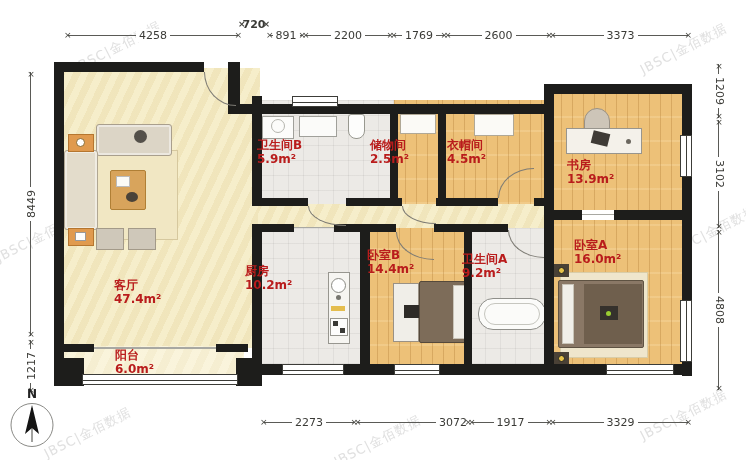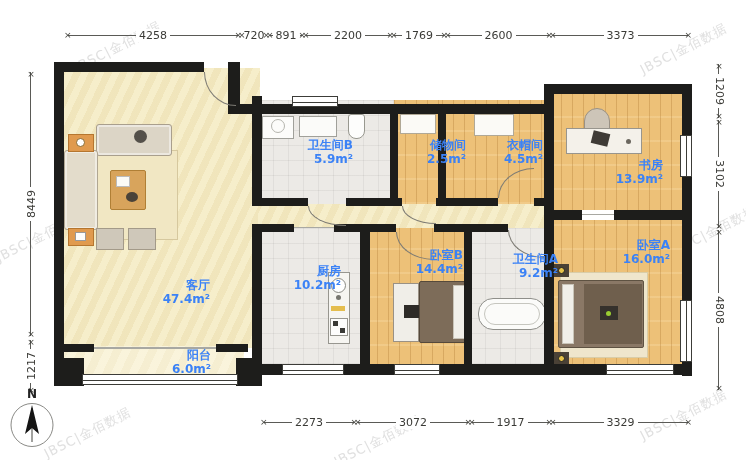--- a/index.html
+++ b/index.html
@@ -19,21 +19,21 @@
   .winv::after{content:"";position:absolute;top:0;bottom:0;left:50%;width:1px;background:#3c3c38;}
   
   .d{position:absolute;z-index:45;box-sizing:border-box;}
   .abl{border-left:1px solid #7d7b74;border-bottom:1px solid #7d7b74;border-bottom-left-radius:100% 100%;}
   .atl{border-left:1px solid #7d7b74;border-top:1px solid #7d7b74;border-top-left-radius:100% 100%;}
   .thin{position:absolute;background:#a8a8a2;z-index:32;}
   .whitegap{position:absolute;background:#fff;z-index:31;}
   
   .fur{position:absolute;z-index:20;box-sizing:border-box;}
   
-  .rl{position:absolute;z-index:50;width:96px;text-align:right;color:#3b82f6;font-weight:700;font-size:12px;line-height:14px;}
+  .rl{position:absolute;z-index:50;width:96px;text-align:left;color:#b91c1c;font-weight:700;font-size:12px;line-height:14px;}
   .rl .nm,.rl .ar{display:block;}
   
   .dh{position:absolute;height:14px;display:flex;align-items:center;justify-content:center;z-index:60;
       background:linear-gradient(#5a5a56,#5a5a56) center/calc(100% - 4px) 1px no-repeat;
       font-size:11px;color:#3a3a36;}
   .dh span{background:#fff;padding:0 3px;line-height:13px;white-space:nowrap;}
   .dh::before,.dh::after{position:absolute;content:"×";font-size:9px;color:#44443f;top:50%;transform:translateY(-55%);}
   .dh::before{left:-2px;} .dh::after{right:-2px;}
   .dv{position:absolute;width:14px;display:flex;align-items:center;justify-content:center;z-index:60;
       background:linear-gradient(90deg,transparent calc(50% - 1px),#5a5a56 calc(50% - 1px),#5a5a56 calc(50% + 0px),transparent calc(50% + 0px));
@@ -218,21 +218,21 @@
       <span class="ar">9.2m²</span>
     </div>
   <div class="rl" style="left:574px;top:238px;">
       <span class="nm">卧室A</span>
       <span class="ar">16.0m²</span>
     </div>
 
   <div class="dh" style="left:66px;top:28px;width:174px;">
       <span>4258</span>
     </div>
-  <div class="dh" style="left:240px;top:28px;width:28px;">
+  <div class="dh" style="left:240px;top:17px;width:28px;font-weight:bold;">
       <span>720</span>
     </div>
   <div class="dh" style="left:268px;top:28px;width:36px;">
       <span>891</span>
     </div>
   <div class="dh" style="left:304px;top:28px;width:88px;">
       <span>2200</span>
     </div>
   <div class="dh" style="left:392px;top:28px;width:54px;">
       <span>1769</span>
@@ -240,21 +240,21 @@
   <div class="dh" style="left:446px;top:28px;width:105px;">
       <span>2600</span>
     </div>
   <div class="dh" style="left:551px;top:28px;width:139px;align-items:center;">
       <span>3373</span>
     </div>
 
   <div class="dh" style="left:262px;top:415px;width:94px;">
       <span>2273</span>
     </div>
-  <div class="dh" style="left:356px;top:415px;width:114px;">
+  <div class="dh" style="left:356px;top:415px;width:114px;justify-content:flex-end;">
       <span>3072</span>
     </div>
   <div class="dh" style="left:470px;top:415px;width:81px;">
       <span>1917</span>
     </div>
   <div class="dh" style="left:551px;top:415px;width:139px;">
       <span>3329</span>
     </div>
 
   <div class="dv flip" style="left:24px;top:72px;height:264px;">

